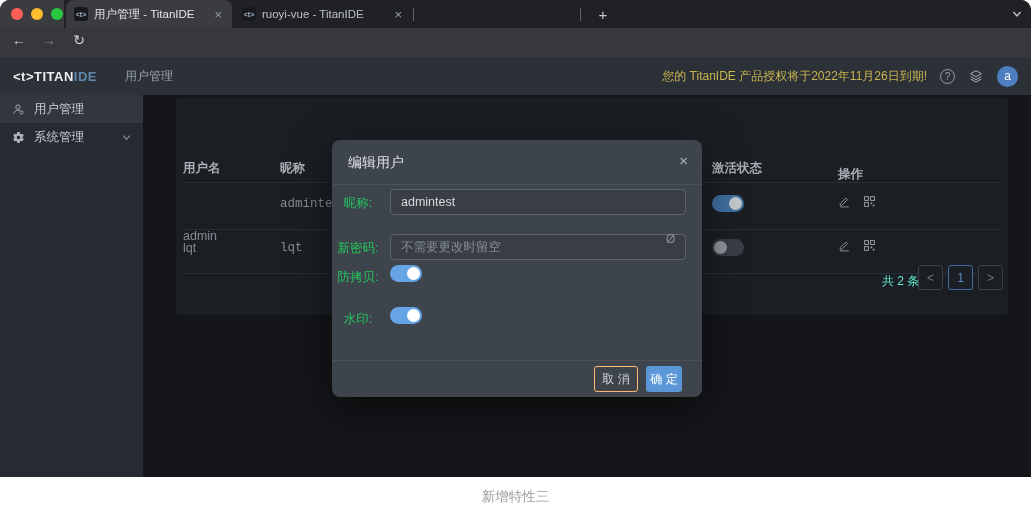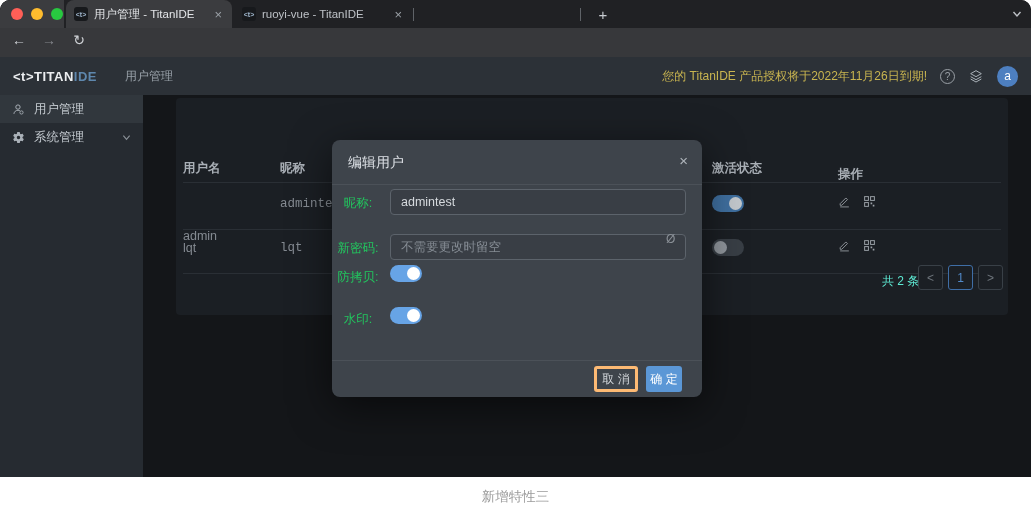--- a/index.html
+++ b/index.html
@@ -98,21 +98,21 @@
   .m-close { position:absolute; right:14px; top:12px; font-size:15px; color:#aeb4ba; }
   .m-div { position:absolute; left:0; right:0; top:44px; border-top:1px solid #4b5158; }
   .f-label { position:absolute; left:0; width:52px; text-align:center; font-size:12.5px; color:#22c55e; }
   .f-input { position:absolute; left:58px; width:296px; height:26px; background:rgba(0,0,0,.08);
              border:1px solid #5c636b; border-radius:4px; color:#d6dade; font-size:12.5px; padding:0 10px; outline:none; }
   .f-input::placeholder { color:#868d95; }
   .eye { position:absolute; left:334px; top:92px; color:#8a9097; font-size:12px; }
   .m-foot-div { position:absolute; left:0; right:0; top:220px; border-top:1px solid #4b5158; }
   .btn { position:absolute; top:226px; height:26px; border-radius:3px; font-size:12px;
          display:flex; align-items:center; justify-content:center; }
-  .btn.cancel { left:262px; width:44px; border:3px solid #fdba74; color:#d2d6da; background:transparent; }
+  .btn.cancel { left:262px; width:44px; border:1px solid #fdba74; color:#d2d6da; background:transparent; }
   .btn.confirm { left:314px; width:36px; background:#5b97d6; color:#fff; }
 
   .caption { position:absolute; left:0; right:0; top:488px; text-align:center; color:#9b9b9b; font-size:13.5px; }
   svg { display:block; }
 </style>
 </head>
 <body>
 
 <div class="shot">
   <div class="window">

